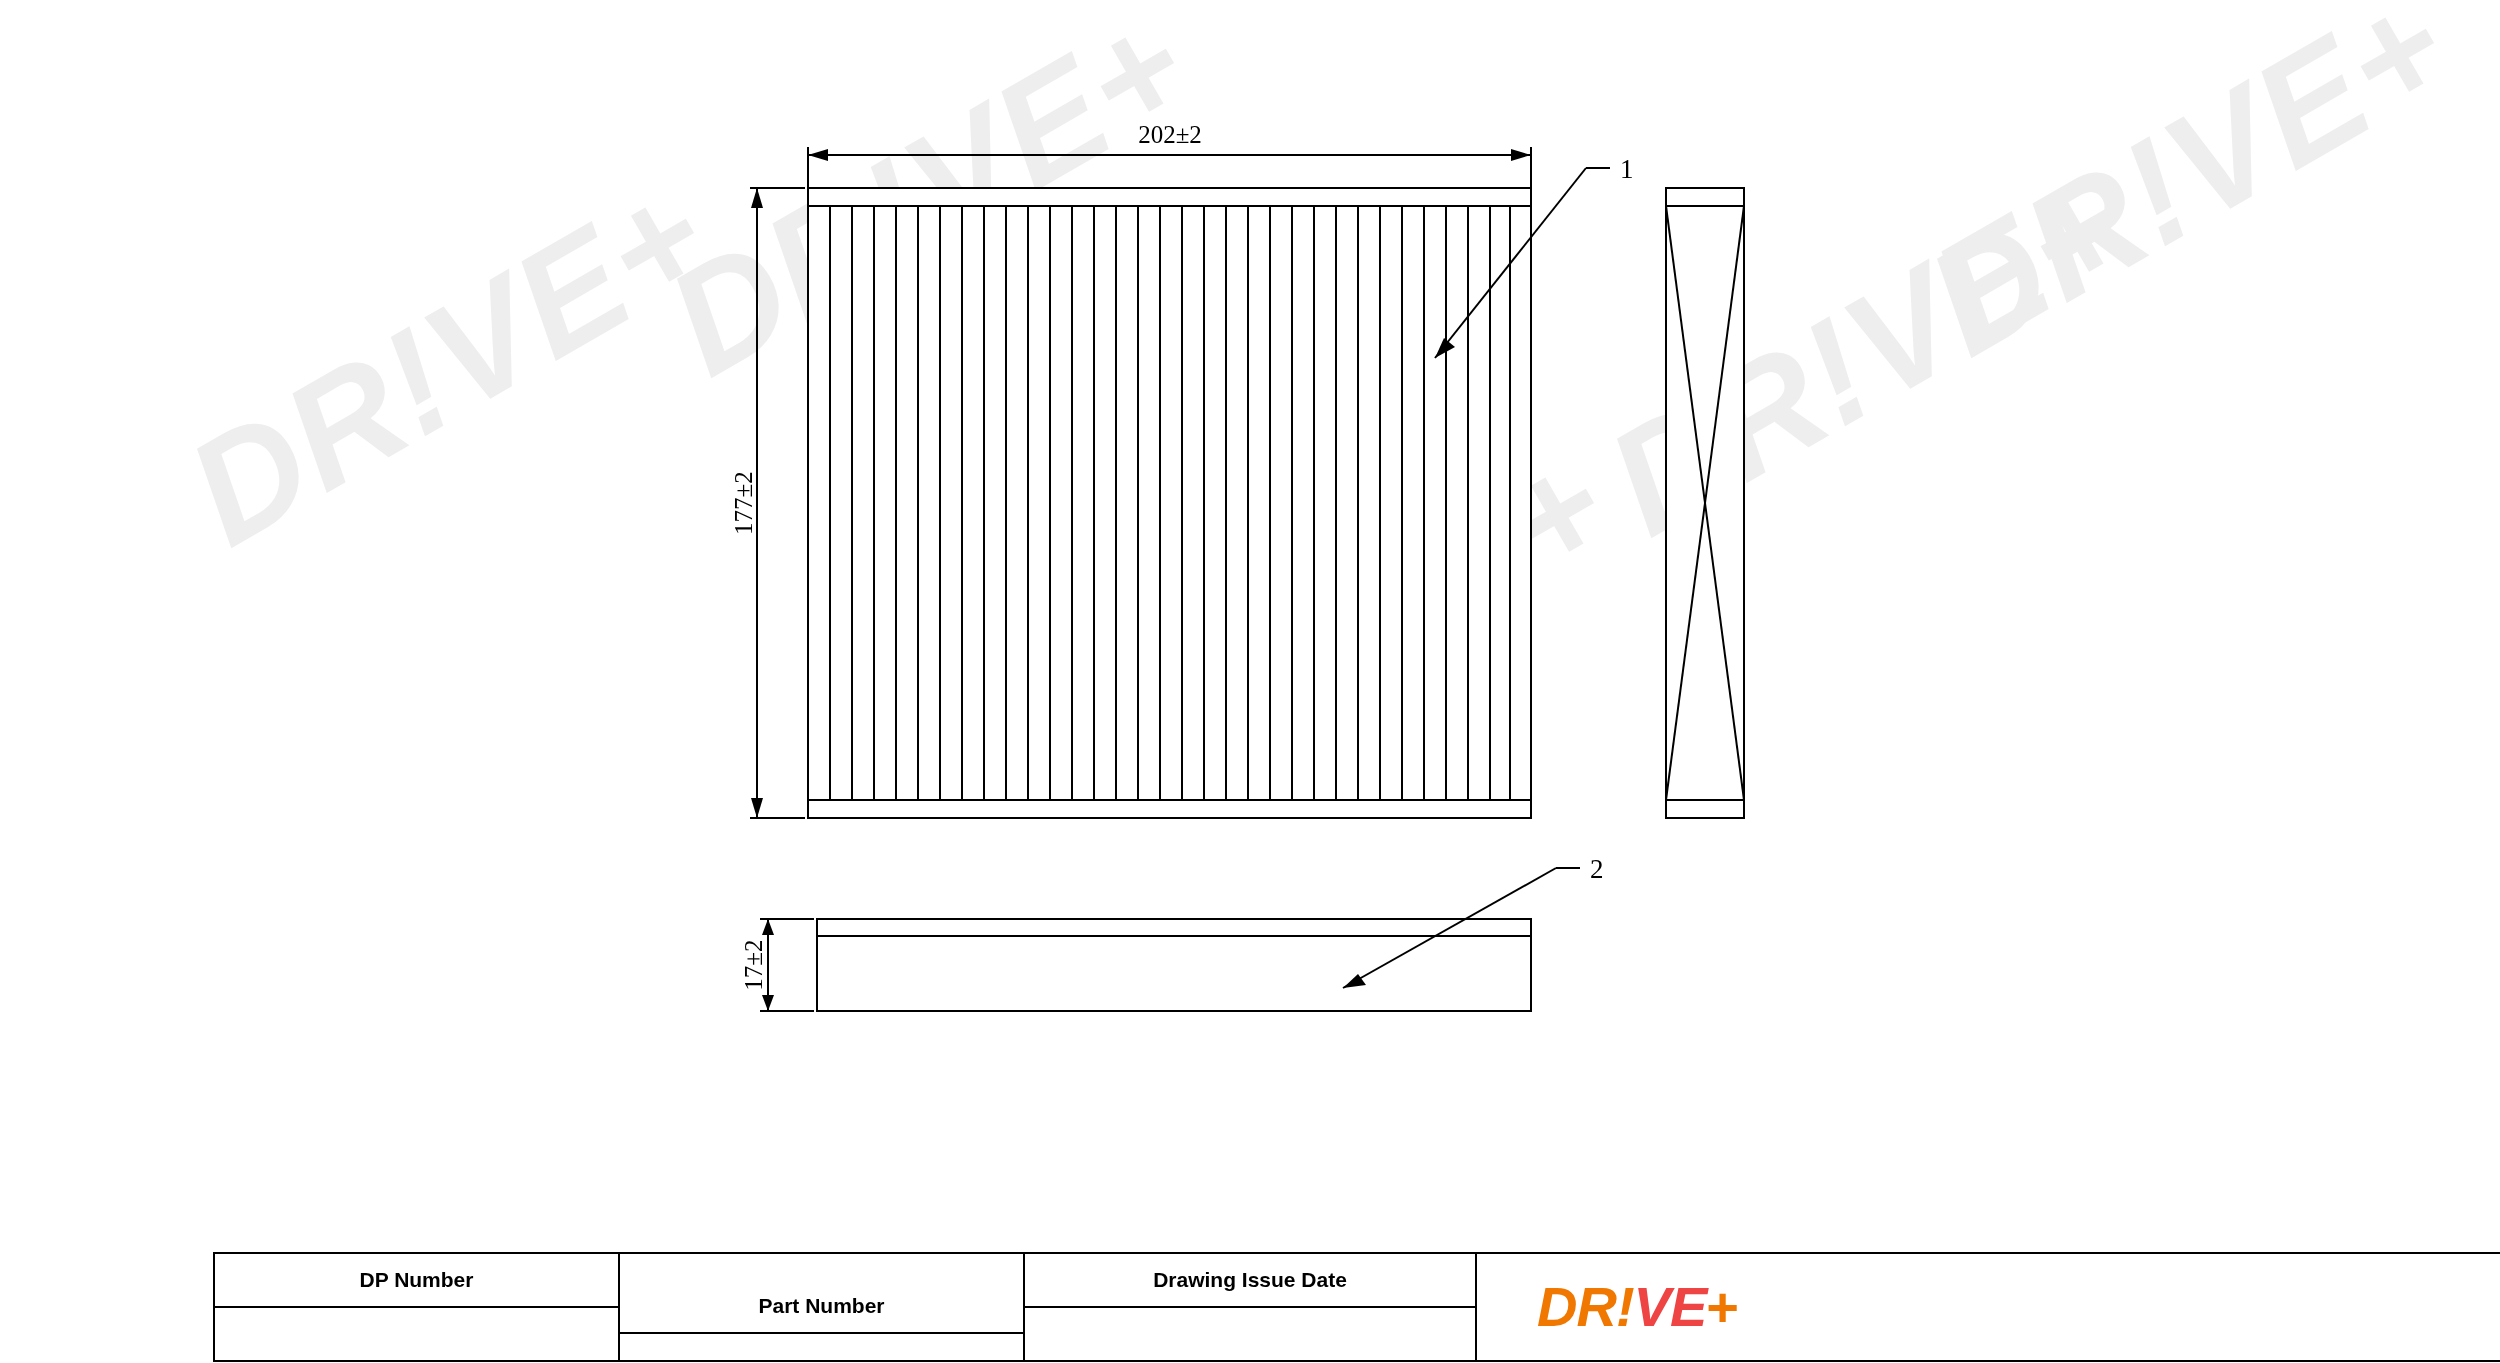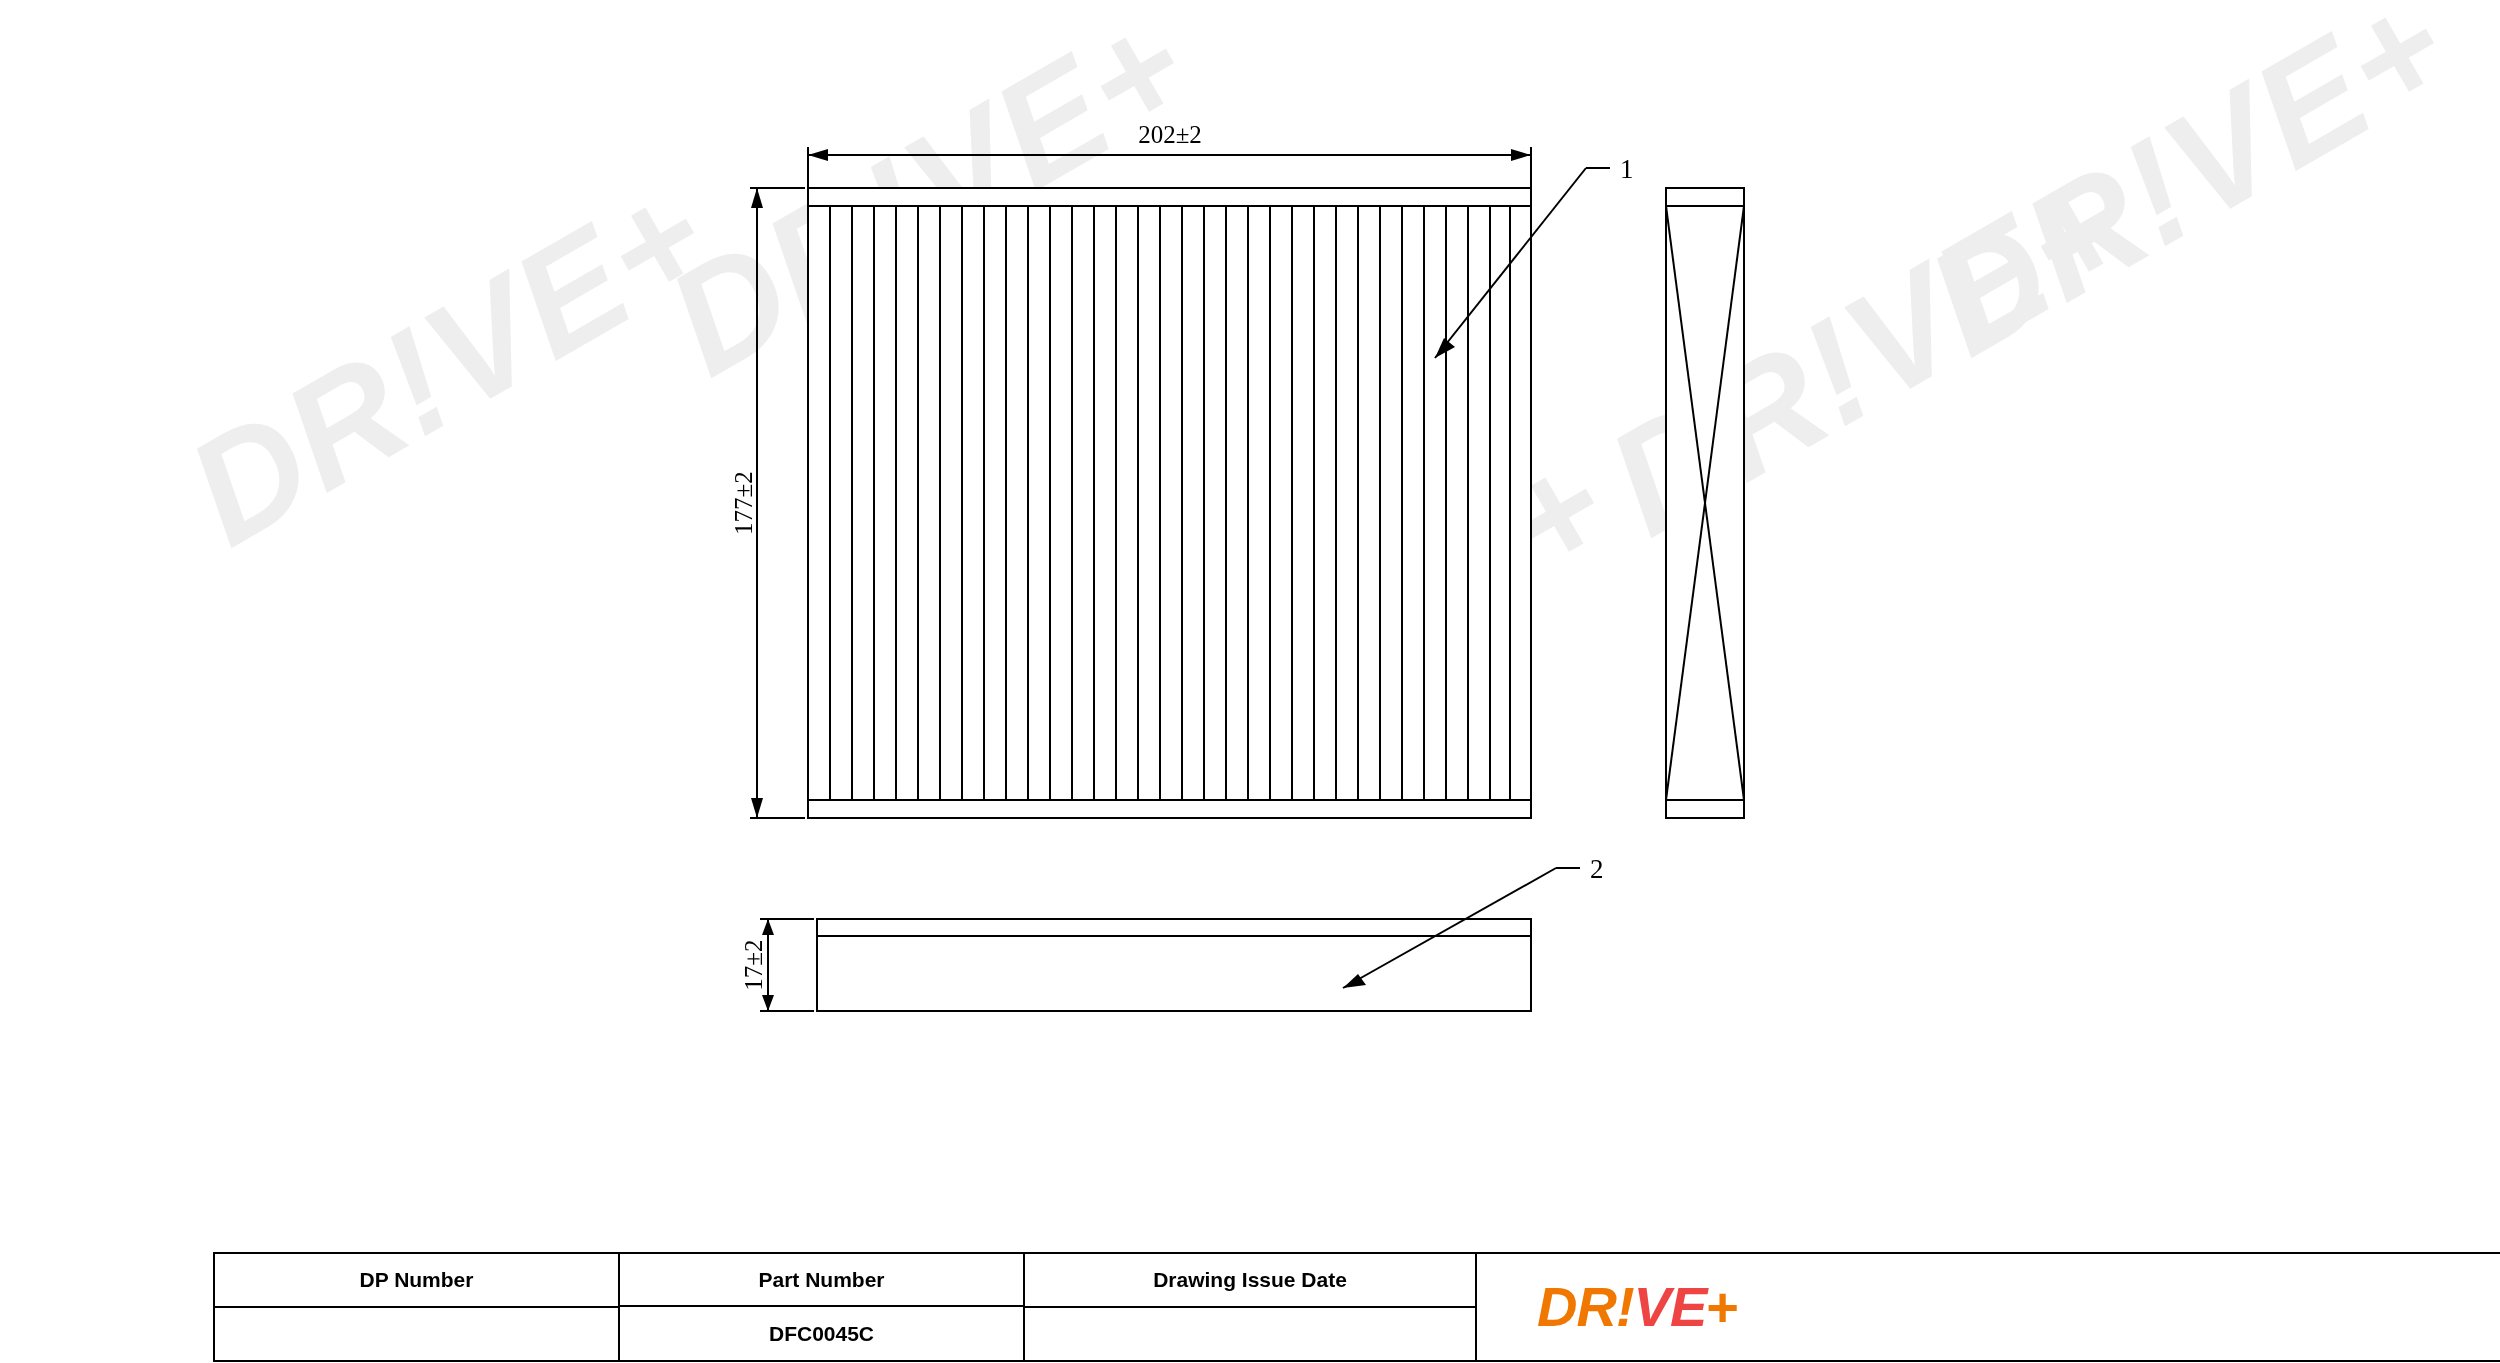--- a/index.html
+++ b/index.html
@@ -200,21 +200,20 @@
   </svg>
 
   <div id="title-block">
 
     <div class="tb-col c1">
       <div class="tb-head">DP Number</div>
     </div>
 
     <div class="tb-col c2">
       <div class="tb-head">Part Number</div>
-      <div class="tb-val">DFC0045C</div>
     </div>
 
 
     <div class="tb-col c4">
       <div class="tb-head">Drawing Issue Date</div>
     </div>
 
     <div class="tb-col c5">
       <div class="logo">
         <span class="dr">DR</span>

